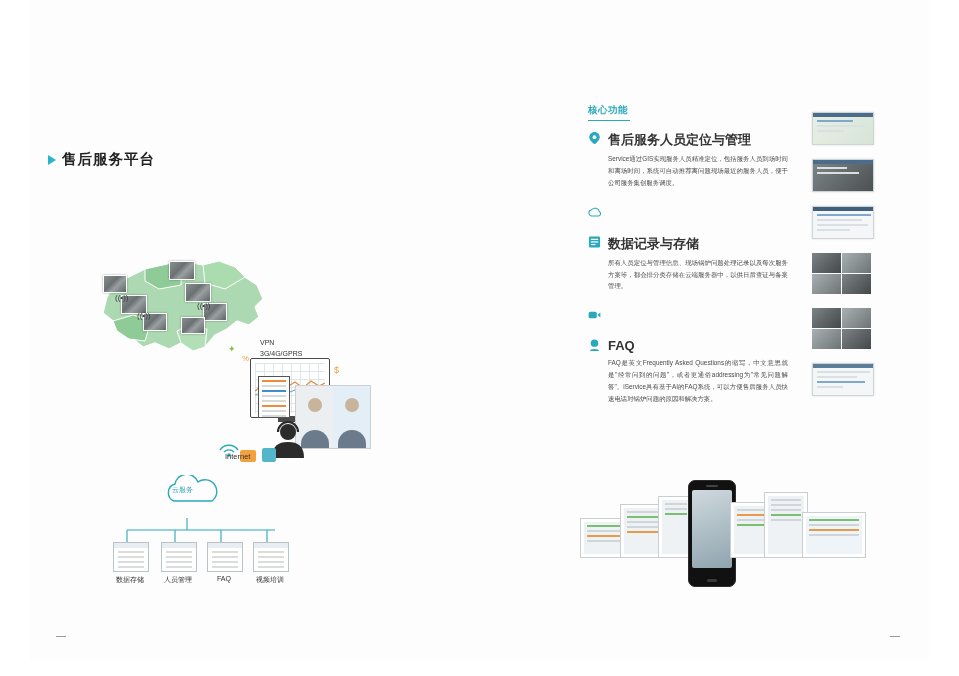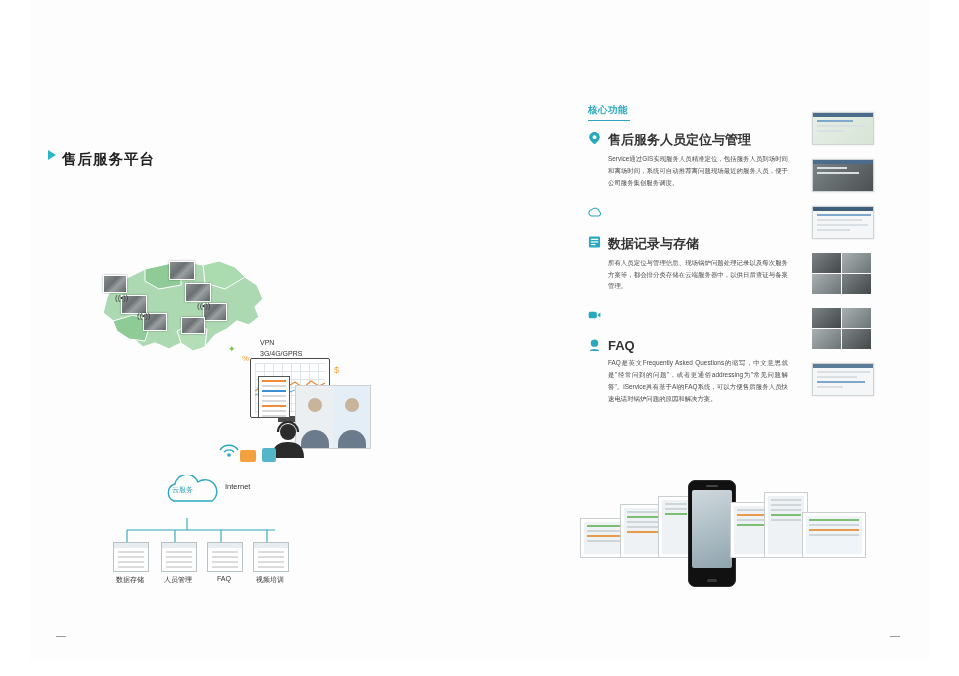--- a/index.html
+++ b/index.html
@@ -2,21 +2,21 @@
 <html><head>
 <meta charset="utf-8">
 <style>
   html,body{margin:0;padding:0;background:#ffffff;}
   body{width:959px;height:676px;overflow:hidden;font-family:"Liberation Sans","DejaVu Sans",sans-serif;}
   .page{position:relative;width:959px;height:676px;background:#ffffff;}
   .pagebg{position:absolute;left:30px;top:0;width:899px;height:660px;background:#fdfdfd;}
 
   
   .left-col{position:absolute;left:48px;top:150px;width:380px;}
-  .sec-title{display:flex;align-items:flex-start;gap:6px;}
+  .sec-title{display:flex;align-items:center;gap:6px;}
   .tri{width:0;height:0;border-left:8px solid #29b6c8;border-top:5px solid transparent;border-bottom:5px solid transparent;}
   .sec-title h1{font-size:14.5px;margin:0;font-weight:bold;color:#222;letter-spacing:1px;}
   .para{margin-top:14px;font-size:7.6px;line-height:1.95;color:#3c3c3c;text-align:justify;text-indent:2em;width:345px;}
 
   
   .map-wrap{position:absolute;left:85px;top:255px;width:220px;height:110px;}
   .china{position:absolute;left:0;top:0;width:190px;height:105px;}
   .thumb{position:absolute;border:1.2px solid #fff;box-shadow:0 0 2px rgba(0,0,0,.35);background:#6f6f6f;}
   .thumb i{display:block;width:100%;height:100%;background:
      linear-gradient(135deg,#8a8f92 0%,#6b7072 40%,#9aa0a2 60%,#5f6466 100%);}
@@ -40,21 +40,21 @@
   .avatar-box.b{background:#e3eef6;}
   .av-head{position:absolute;left:50%;top:12px;width:14px;height:14px;margin-left:-7px;border-radius:50%;background:#c8b39b;}
   .av-body{position:absolute;left:50%;bottom:0;width:28px;height:18px;margin-left:-14px;border-radius:14px 14px 0 0;background:#6b7b8c;}
   .headset{position:absolute;left:148px;top:88px;width:40px;height:40px;}
   .phone-ic{position:absolute;left:120px;top:120px;width:16px;height:12px;background:#f2a13e;border-radius:2px;}
   .doc-ic{position:absolute;left:142px;top:118px;width:14px;height:14px;background:#53b7c9;border-radius:2px;}
   .pct{position:absolute;left:122px;top:24px;font-size:8px;color:#f0a33c;}
   .dollar{position:absolute;left:214px;top:35px;font-size:9px;color:#f0a33c;}
   .leaf{position:absolute;left:108px;top:14px;color:#7fc241;font-size:9px;}
 
-  .internet-ic{position:absolute;left:105px;top:122px;font-size:7.5px;color:#333;margin-top:30px;}
+  .internet-ic{position:absolute;left:105px;top:122px;font-size:7.5px;color:#333;}
   .cloud{position:absolute;left:40px;top:145px;width:64px;height:30px;}
   .cloudlbl{position:absolute;left:52px;top:155px;font-size:7px;color:#3aa8bd;}
 
   .tree{position:absolute;left:-5px;top:188px;width:170px;height:60px;}
   .node{position:absolute;width:34px;height:28px;border:1.1px solid #b9c3c7;background:#fff;}
   .node .hd{height:5px;background:#e7edf0;}
   .node .bl{height:2px;background:#dcdcdc;margin:3px 4px 0;}
   .node-label{position:absolute;font-size:7px;color:#333;width:60px;text-align:center;}
 
   

